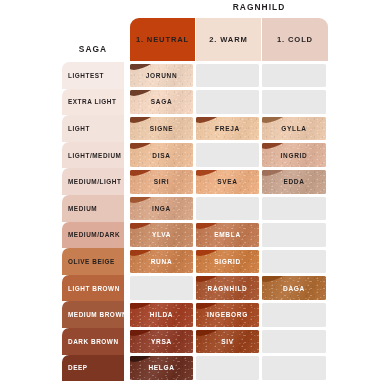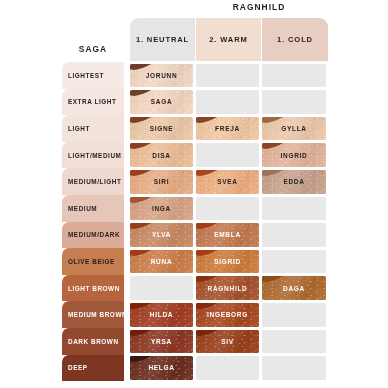--- a/index.html
+++ b/index.html
@@ -171,21 +171,21 @@
 </head>
 <body>
 
 <div id="chart-root">
 
   <div class="undertone-title">RAGNHILD</div>
 
   <div class="shade-title">SAGA</div>
 
   <div class="col-headers" id="col-headers">
-      <div class="col-header c0" style="background: #e5e5e5; color: rgb(35, 31, 32);">1. NEUTRAL</div>
+      <div class="col-header c0" style="background: #c2410c; color: rgb(35, 31, 32);">1. NEUTRAL</div>
       <div class="col-header c1" style="background: rgb(242, 222, 208); color: rgb(35, 31, 32);">2. WARM</div>
       <div class="col-header c2" style="background: rgb(232, 205, 194); color: rgb(35, 31, 32);">1. COLD</div>
     </div>
 
   <div class="row-labels" id="row-labels">
       <div class="row-label" style="background: rgb(246, 234, 230); color: rgb(35, 31, 32); z-index: 100;">
         <span>LIGHTEST</span>
       </div>
       <div class="row-label" style="background: rgb(246, 230, 224); color: rgb(35, 31, 32); z-index: 99;">
         <span>EXTRA LIGHT</span>

